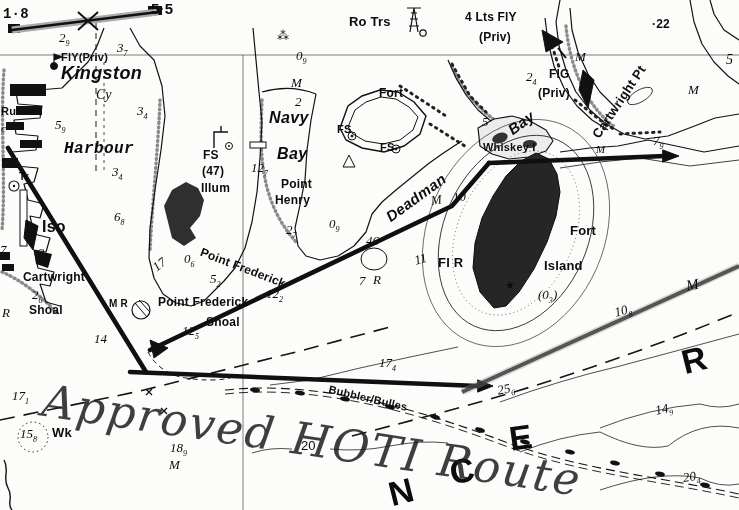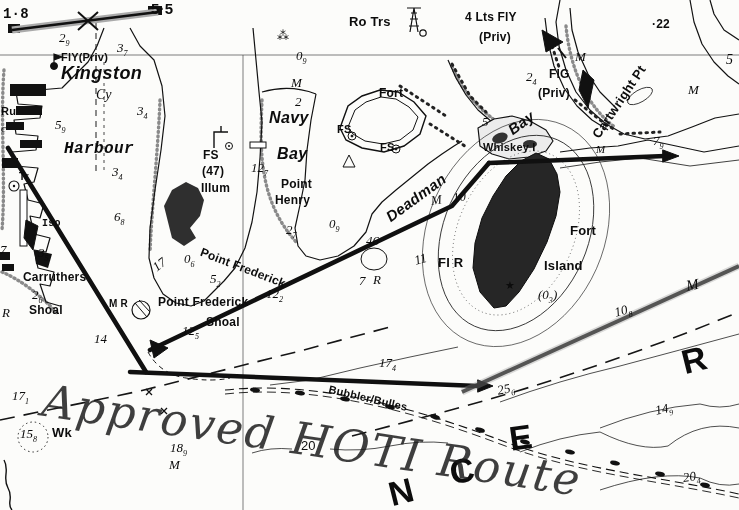--- a/index.html
+++ b/index.html
@@ -223,30 +223,30 @@
       <div class="lb wn" style="left: 61px; top: 64px; font-size: 18px;">Kingston</div>
       <div class="lb d" style="left: 96px; top: 88px; font-size: 14px;">Cy</div>
       <div class="lb d" style="left: 137px; top: 104px;">3<sub>4</sub></div>
       <div class="lb pl" style="left: 1px; top: 106px; font-size: 11px;">Ru</div>
       <div class="lb d" style="left: 1px; top: 123px; font-size: 11px;">c</div>
       <div class="lb d" style="left: 55px; top: 118px;">5<sub>9</sub></div>
       <div class="lb wn" style="left: 64px; top: 141px; font-size: 16px; font-family: Liberation Mono, monospace;">Harbour</div>
       <div class="lb d" style="left: 112px; top: 165px;">3<sub>4</sub></div>
       <div class="lb pl" style="left: 19px; top: 172px; font-size: 10px;">Tr</div>
       <div class="lb d" style="left: 114px; top: 210px;">6<sub>8</sub></div>
-      <div class="lb pl" style="left: 42px; top: 219px; font-size: 10px; font-family: Liberation Mono, monospace;">Iso</div>
+      <div class="lb pl" style="left: 42px; top: 219px; font-size: 16px;">Iso</div>
       <div class="lb pl" style="left: 203px; top: 149px; font-size: 12px;">FS</div>
       <div class="lb pl" style="left: 202px; top: 165px; font-size: 12px;">(47)</div>
       <div class="lb pl" style="left: 201px; top: 182px; font-size: 12px;">Illum</div>
       <div class="lb d" style="left: 184px; top: 252px;">0<sub>6</sub></div>
       <div class="lb d" style="left: 150px; top: 263px; transform: rotate(-38deg);">17</div>
       <div class="lb d" style="left: 210px; top: 272px;">5<sub>2</sub></div>
       <div class="lb d" style="left: 38px; top: 246px;">3<sub>5</sub></div>
       <div class="lb d" style="left: 0px; top: 243px;">7</div>
-      <div class="lb pl" style="left: 23px; top: 271px; font-size: 12px;">Carruthers</div>
+      <div class="lb pl" style="left: 23px; top: 271px; font-size: 12px;">Cartwright</div>
       <div class="lb d" style="left: 32px; top: 288px;">2<sub>6</sub></div>
       <div class="lb pl" style="left: 29px; top: 304px; font-size: 12px;">Shoal</div>
       <div class="lb d" style="left: 2px; top: 306px;">R</div>
       <div class="lb d" style="left: 12px; top: 389px;">17<sub>1</sub></div>
       <div class="lb d" style="left: 20px; top: 427px;">15<sub>8</sub></div>
       <div class="lb pl" style="left: 52px; top: 426px; font-size: 13px;">Wk</div>
       <div class="lb d" style="left: 94px; top: 332px;">14</div>
       <div class="lb pl" style="left: 109px; top: 299px; font-size: 10px;">M R</div>
       <div class="lb pl" style="left: 158px; top: 296px; font-size: 12px;">Point Frederick</div>
       <div class="lb pl" style="left: 206px; top: 316px; font-size: 12px;">Shoal</div>

